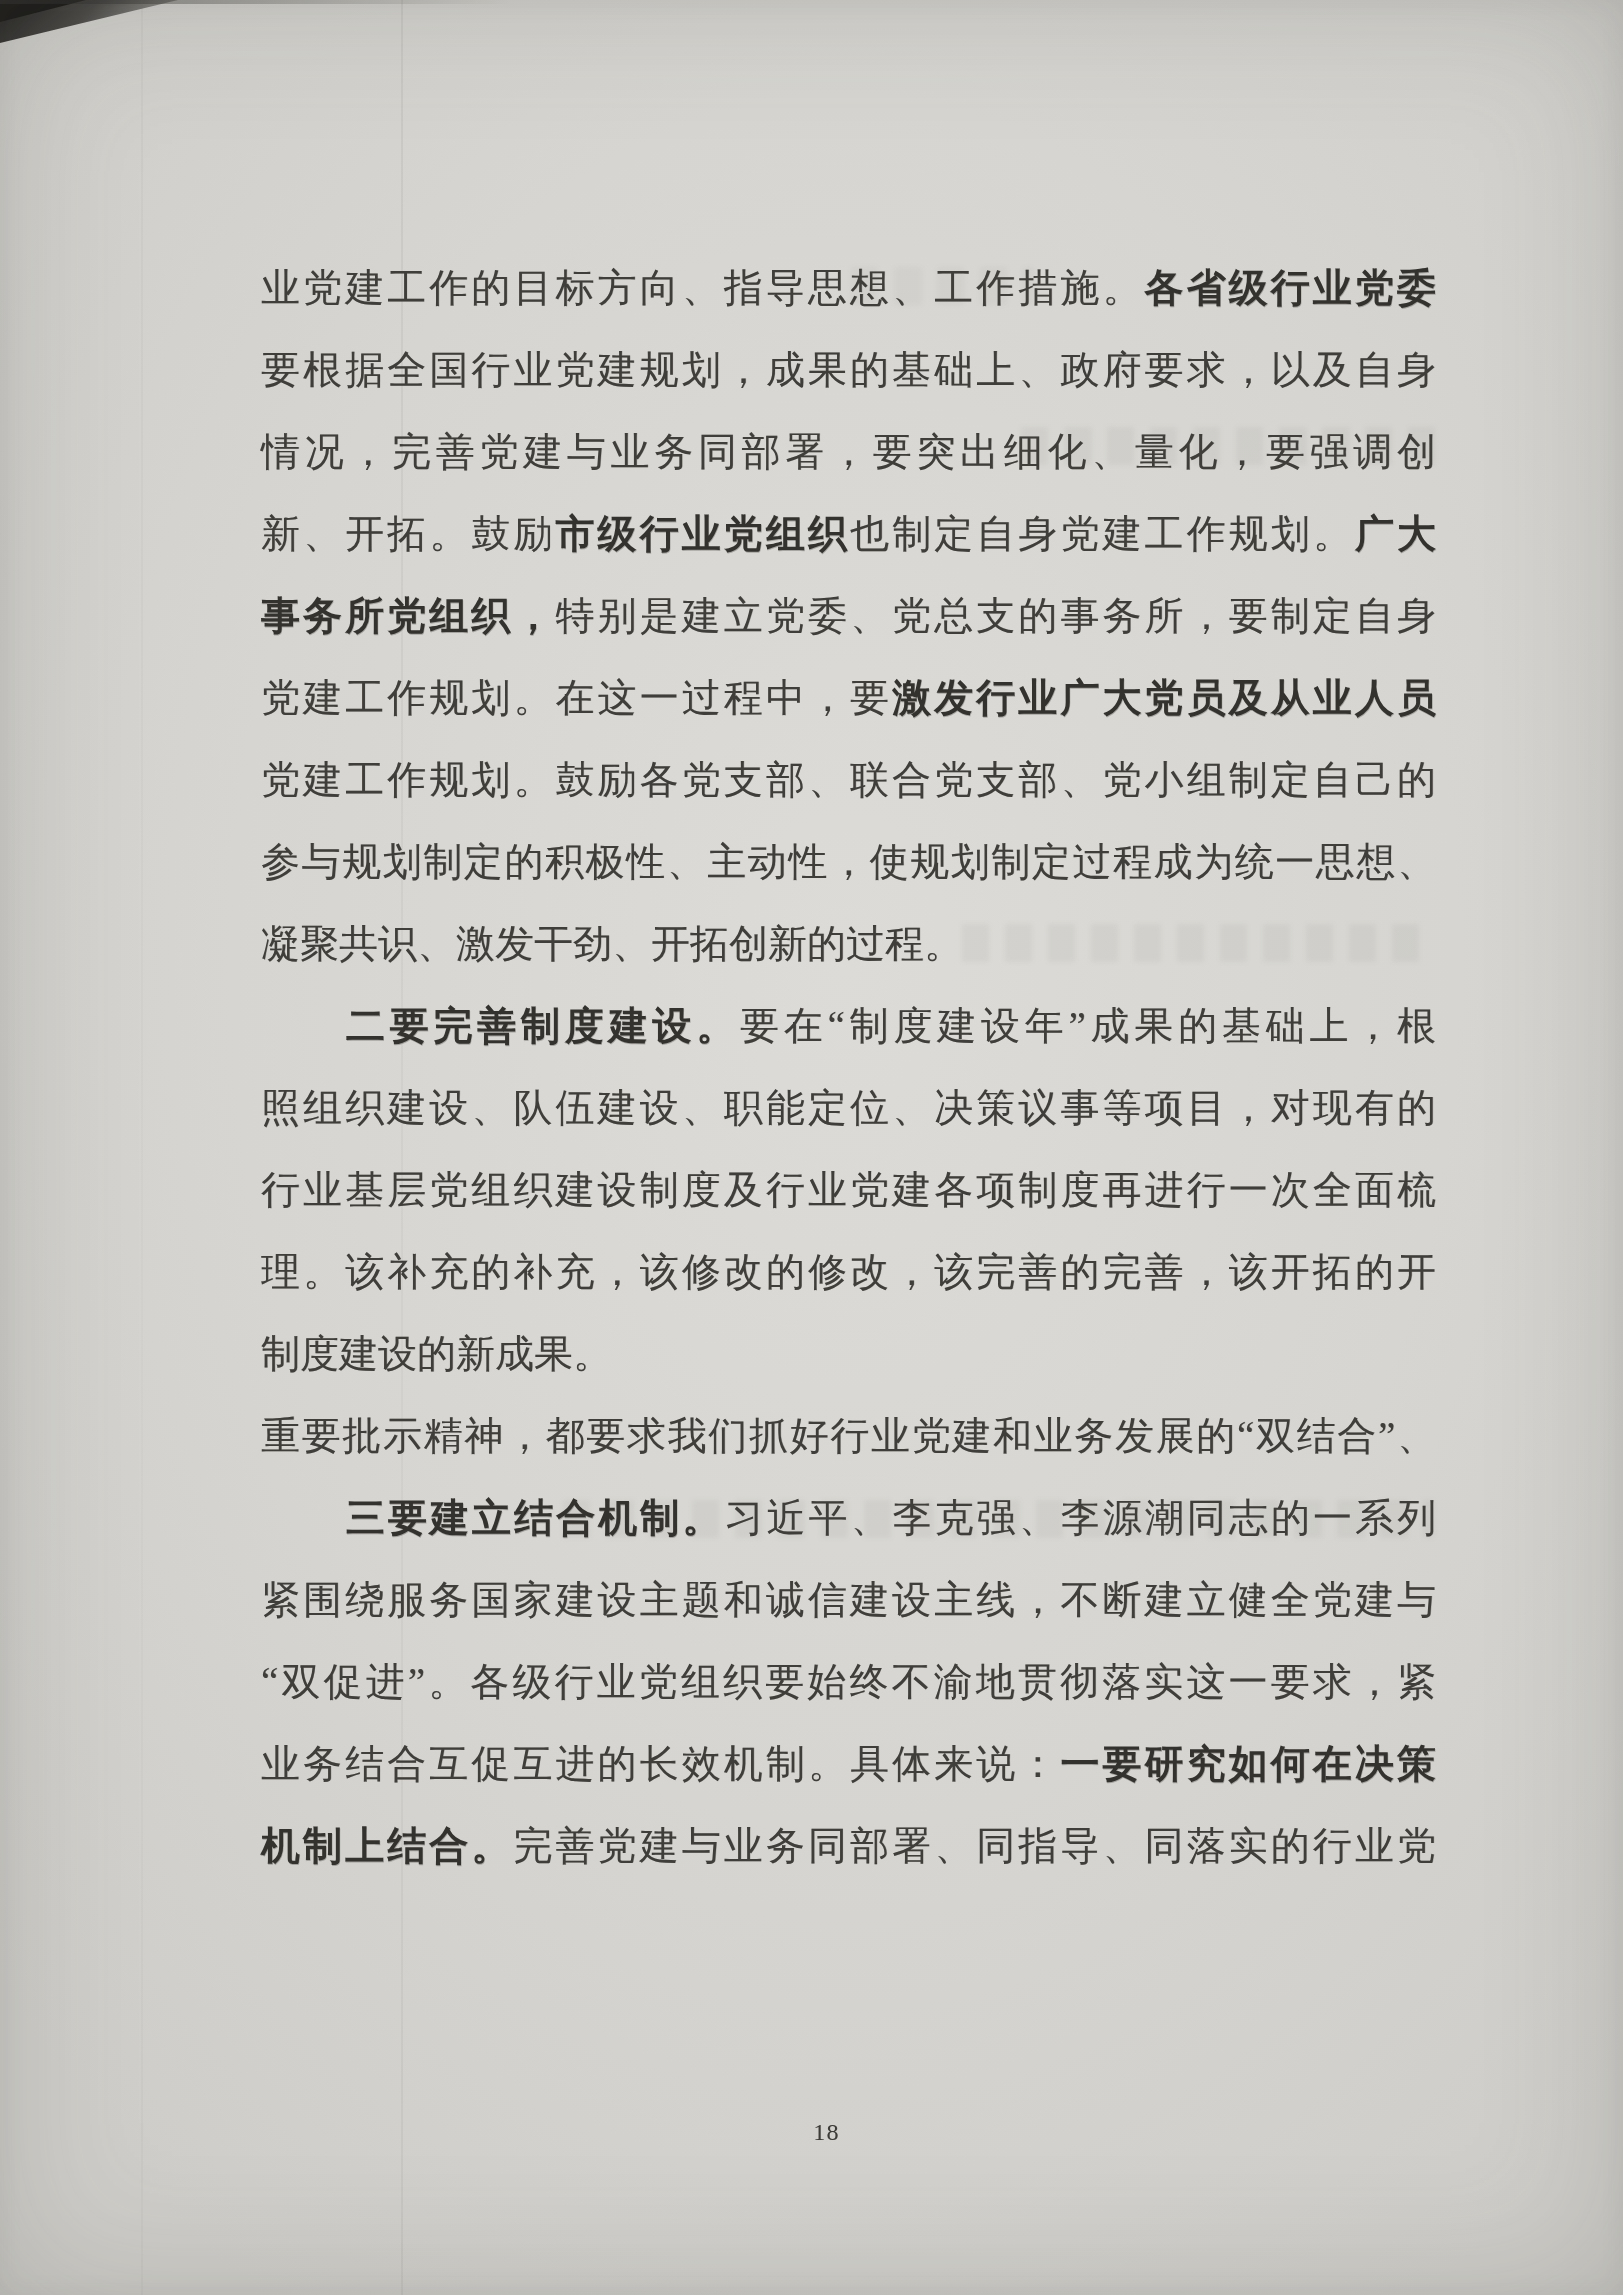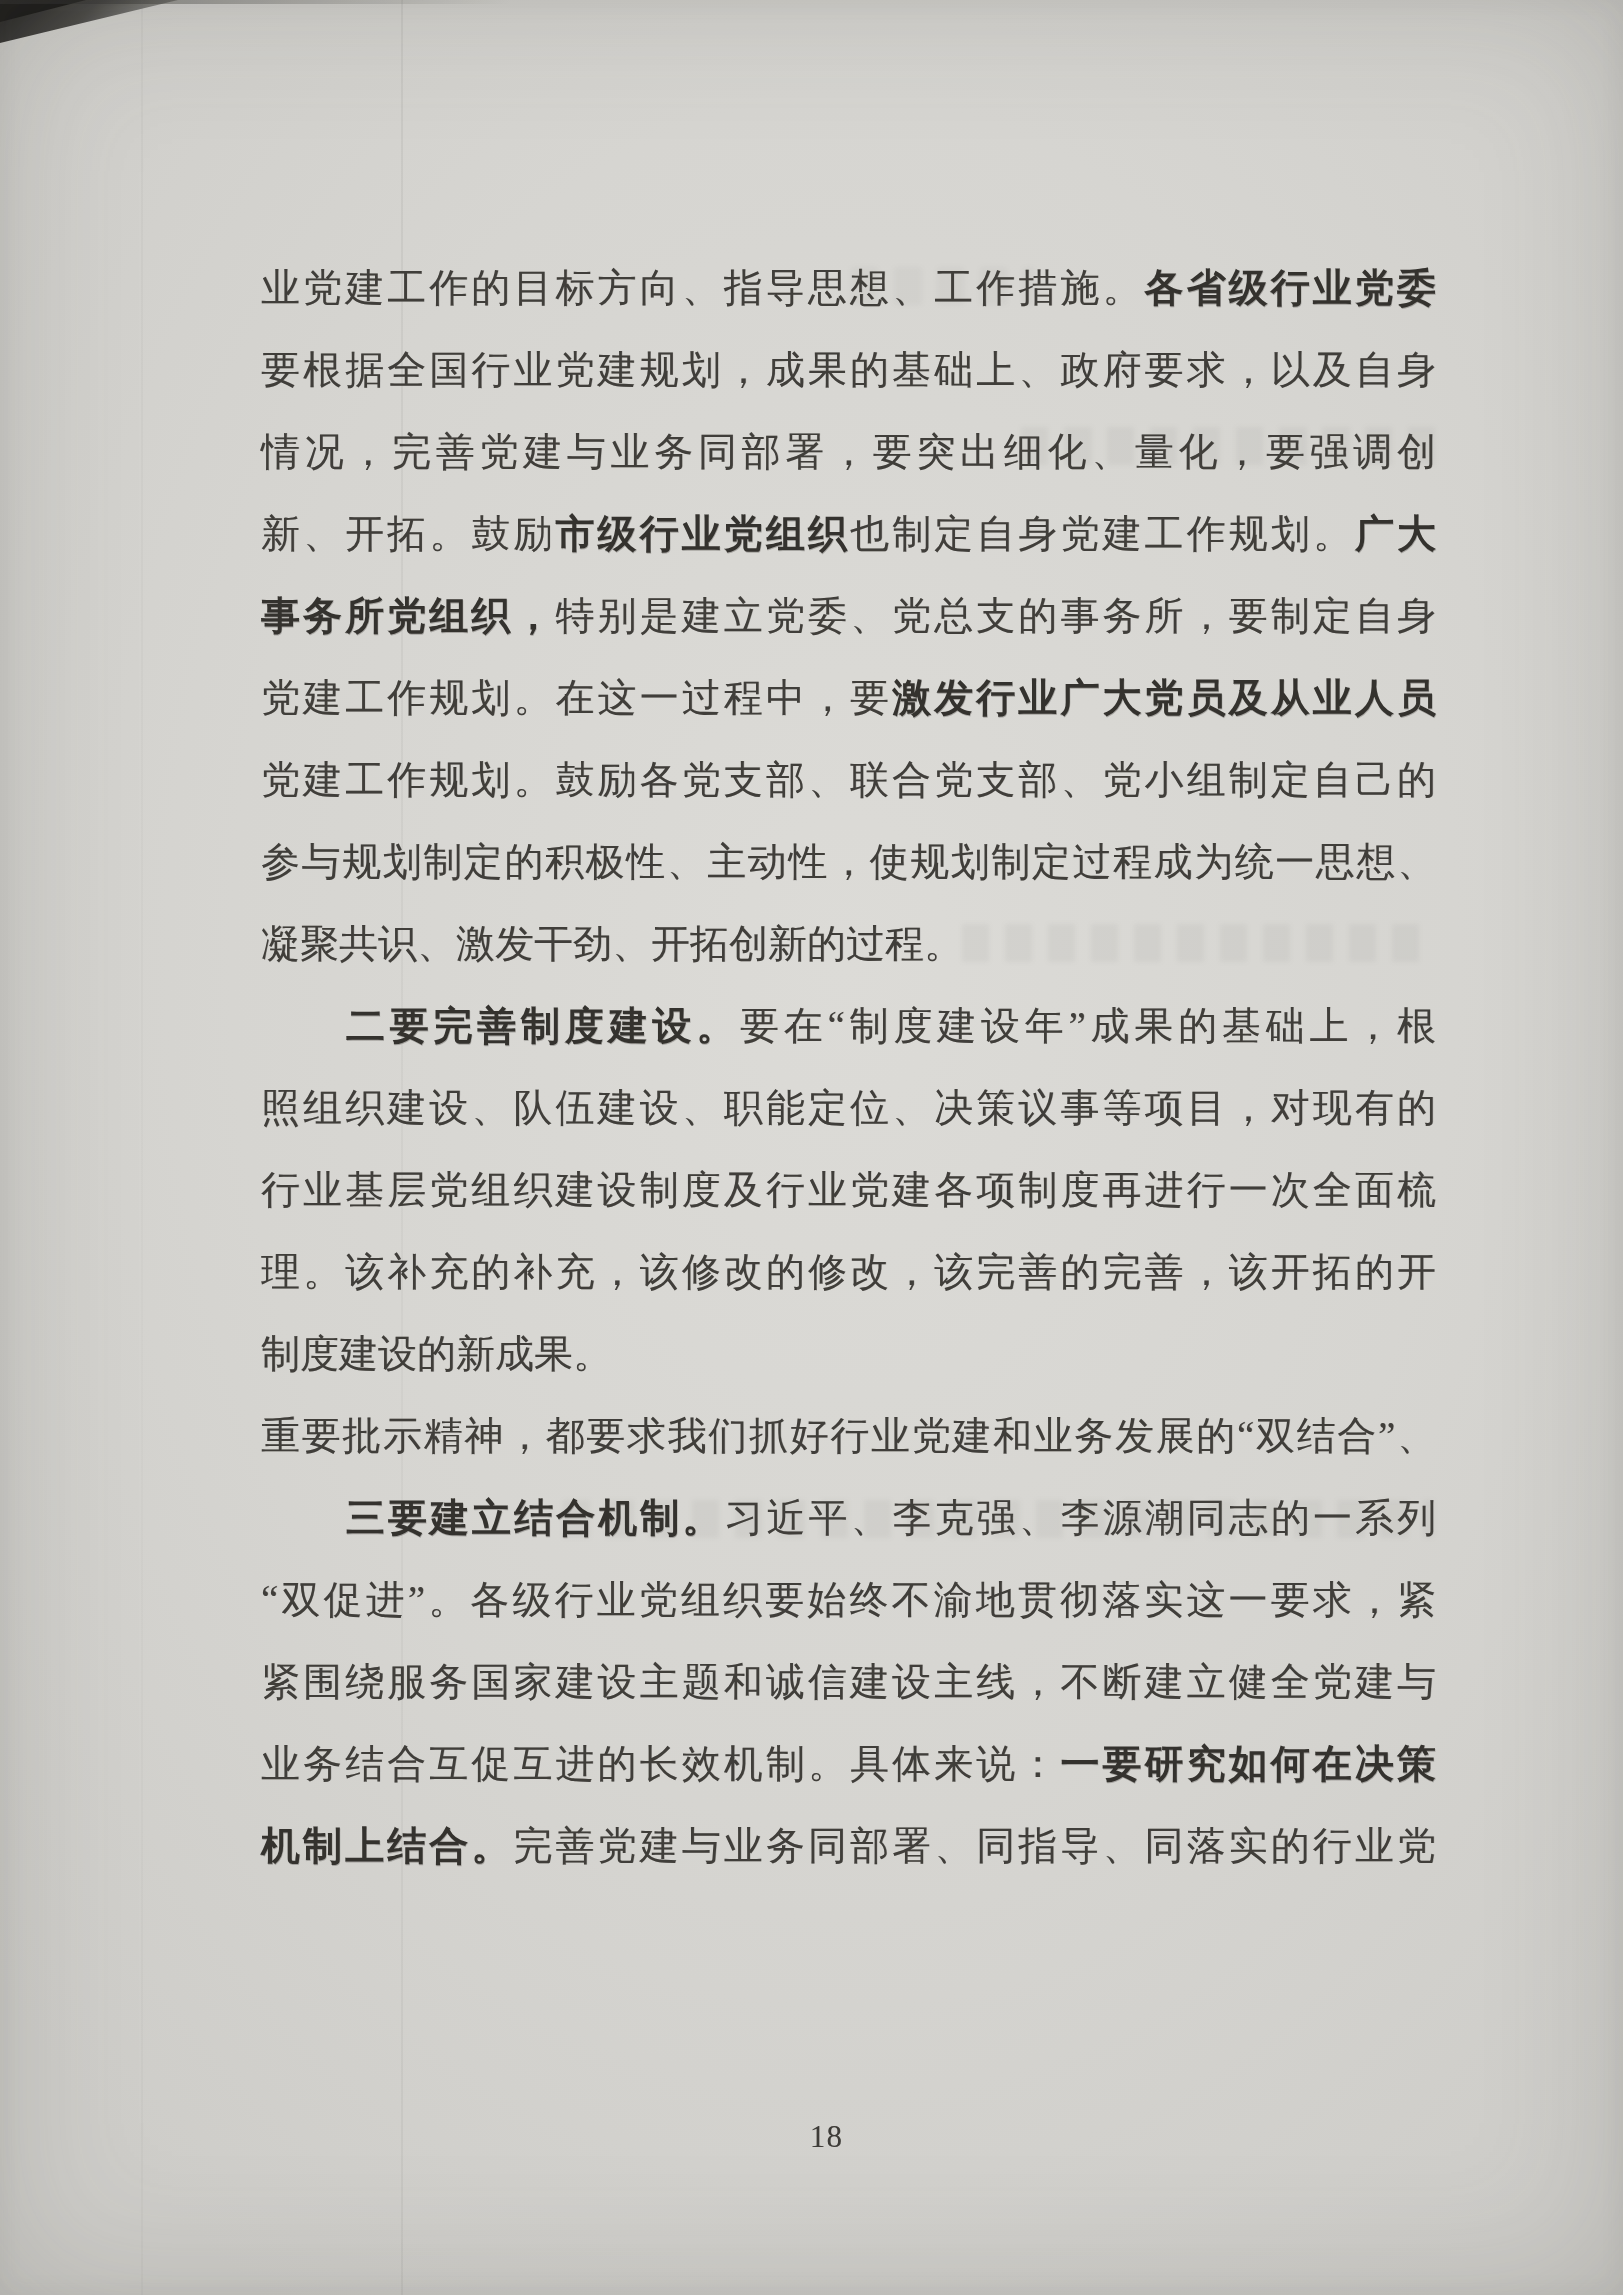--- a/index.html
+++ b/index.html
@@ -98,21 +98,21 @@
     color: #34322e;
     text-shadow: 0.5px 0.5px 0.5px rgba(52, 50, 46, 0.30);
   }
 
   .page-number {
     position: absolute;
     left: 761px;
     top: 2119px;
     width: 131px;
     text-align: center;
-    font-size: 31px;
+    font-size: 24px;
     letter-spacing: 1.3px;
     color: #3e3c38;
     text-shadow: 0.3px 0.3px 0.4px rgba(62, 60, 56, 0.3);
   }
 </style>
 </head>
 <body>
 
 <div class="page">
   <div class="corner"></div>
@@ -137,21 +137,21 @@
       <div class="line"><span class="seg">党建工作规划。鼓励各党支部、联合党支部、党小组制定自己的</span></div>
       <div class="line"><span class="seg">参与规划制定的积极性、主动性，使规划制定过程成为统一思想、</span></div>
       <div class="line no-fill"><span class="seg">凝聚共识、激发干劲、开拓创新的过程。</span></div>
       <div class="line indent"><span class="seg bold">二要完善制度建设。</span><span class="seg">要在“制度建设年”成果的基础上，根</span></div>
       <div class="line"><span class="seg">照组织建设、队伍建设、职能定位、决策议事等项目，对现有的</span></div>
       <div class="line"><span class="seg">行业基层党组织建设制度及行业党建各项制度再进行一次全面梳</span></div>
       <div class="line"><span class="seg">理。该补充的补充，该修改的修改，该完善的完善，该开拓的开</span></div>
       <div class="line no-fill"><span class="seg">制度建设的新成果。</span></div>
       <div class="line"><span class="seg">重要批示精神，都要求我们抓好行业党建和业务发展的“双结合”、</span></div>
       <div class="line indent"><span class="seg bold">三要建立结合机制。</span><span class="seg">习近平、李克强、李源潮同志的一系列</span></div>
+      <div class="line"><span class="seg">紧围绕服务国家建设主题和诚信建设主线，不断建立健全党建与</span></div>
       <div class="line"><span class="seg">“双促进”。各级行业党组织要始终不渝地贯彻落实这一要求，紧</span></div>
-      <div class="line"><span class="seg">紧围绕服务国家建设主题和诚信建设主线，不断建立健全党建与</span></div>
       <div class="line"><span class="seg">业务结合互促互进的长效机制。具体来说：</span><span class="seg bold">一要研究如何在决策</span></div>
       <div class="line"><span class="seg bold">机制上结合。</span><span class="seg">完善党建与业务同部署、同指导、同落实的行业党</span></div>
     </div>
 
   <div class="page-number">18</div>
 </div>
 
 
 </body></html>

